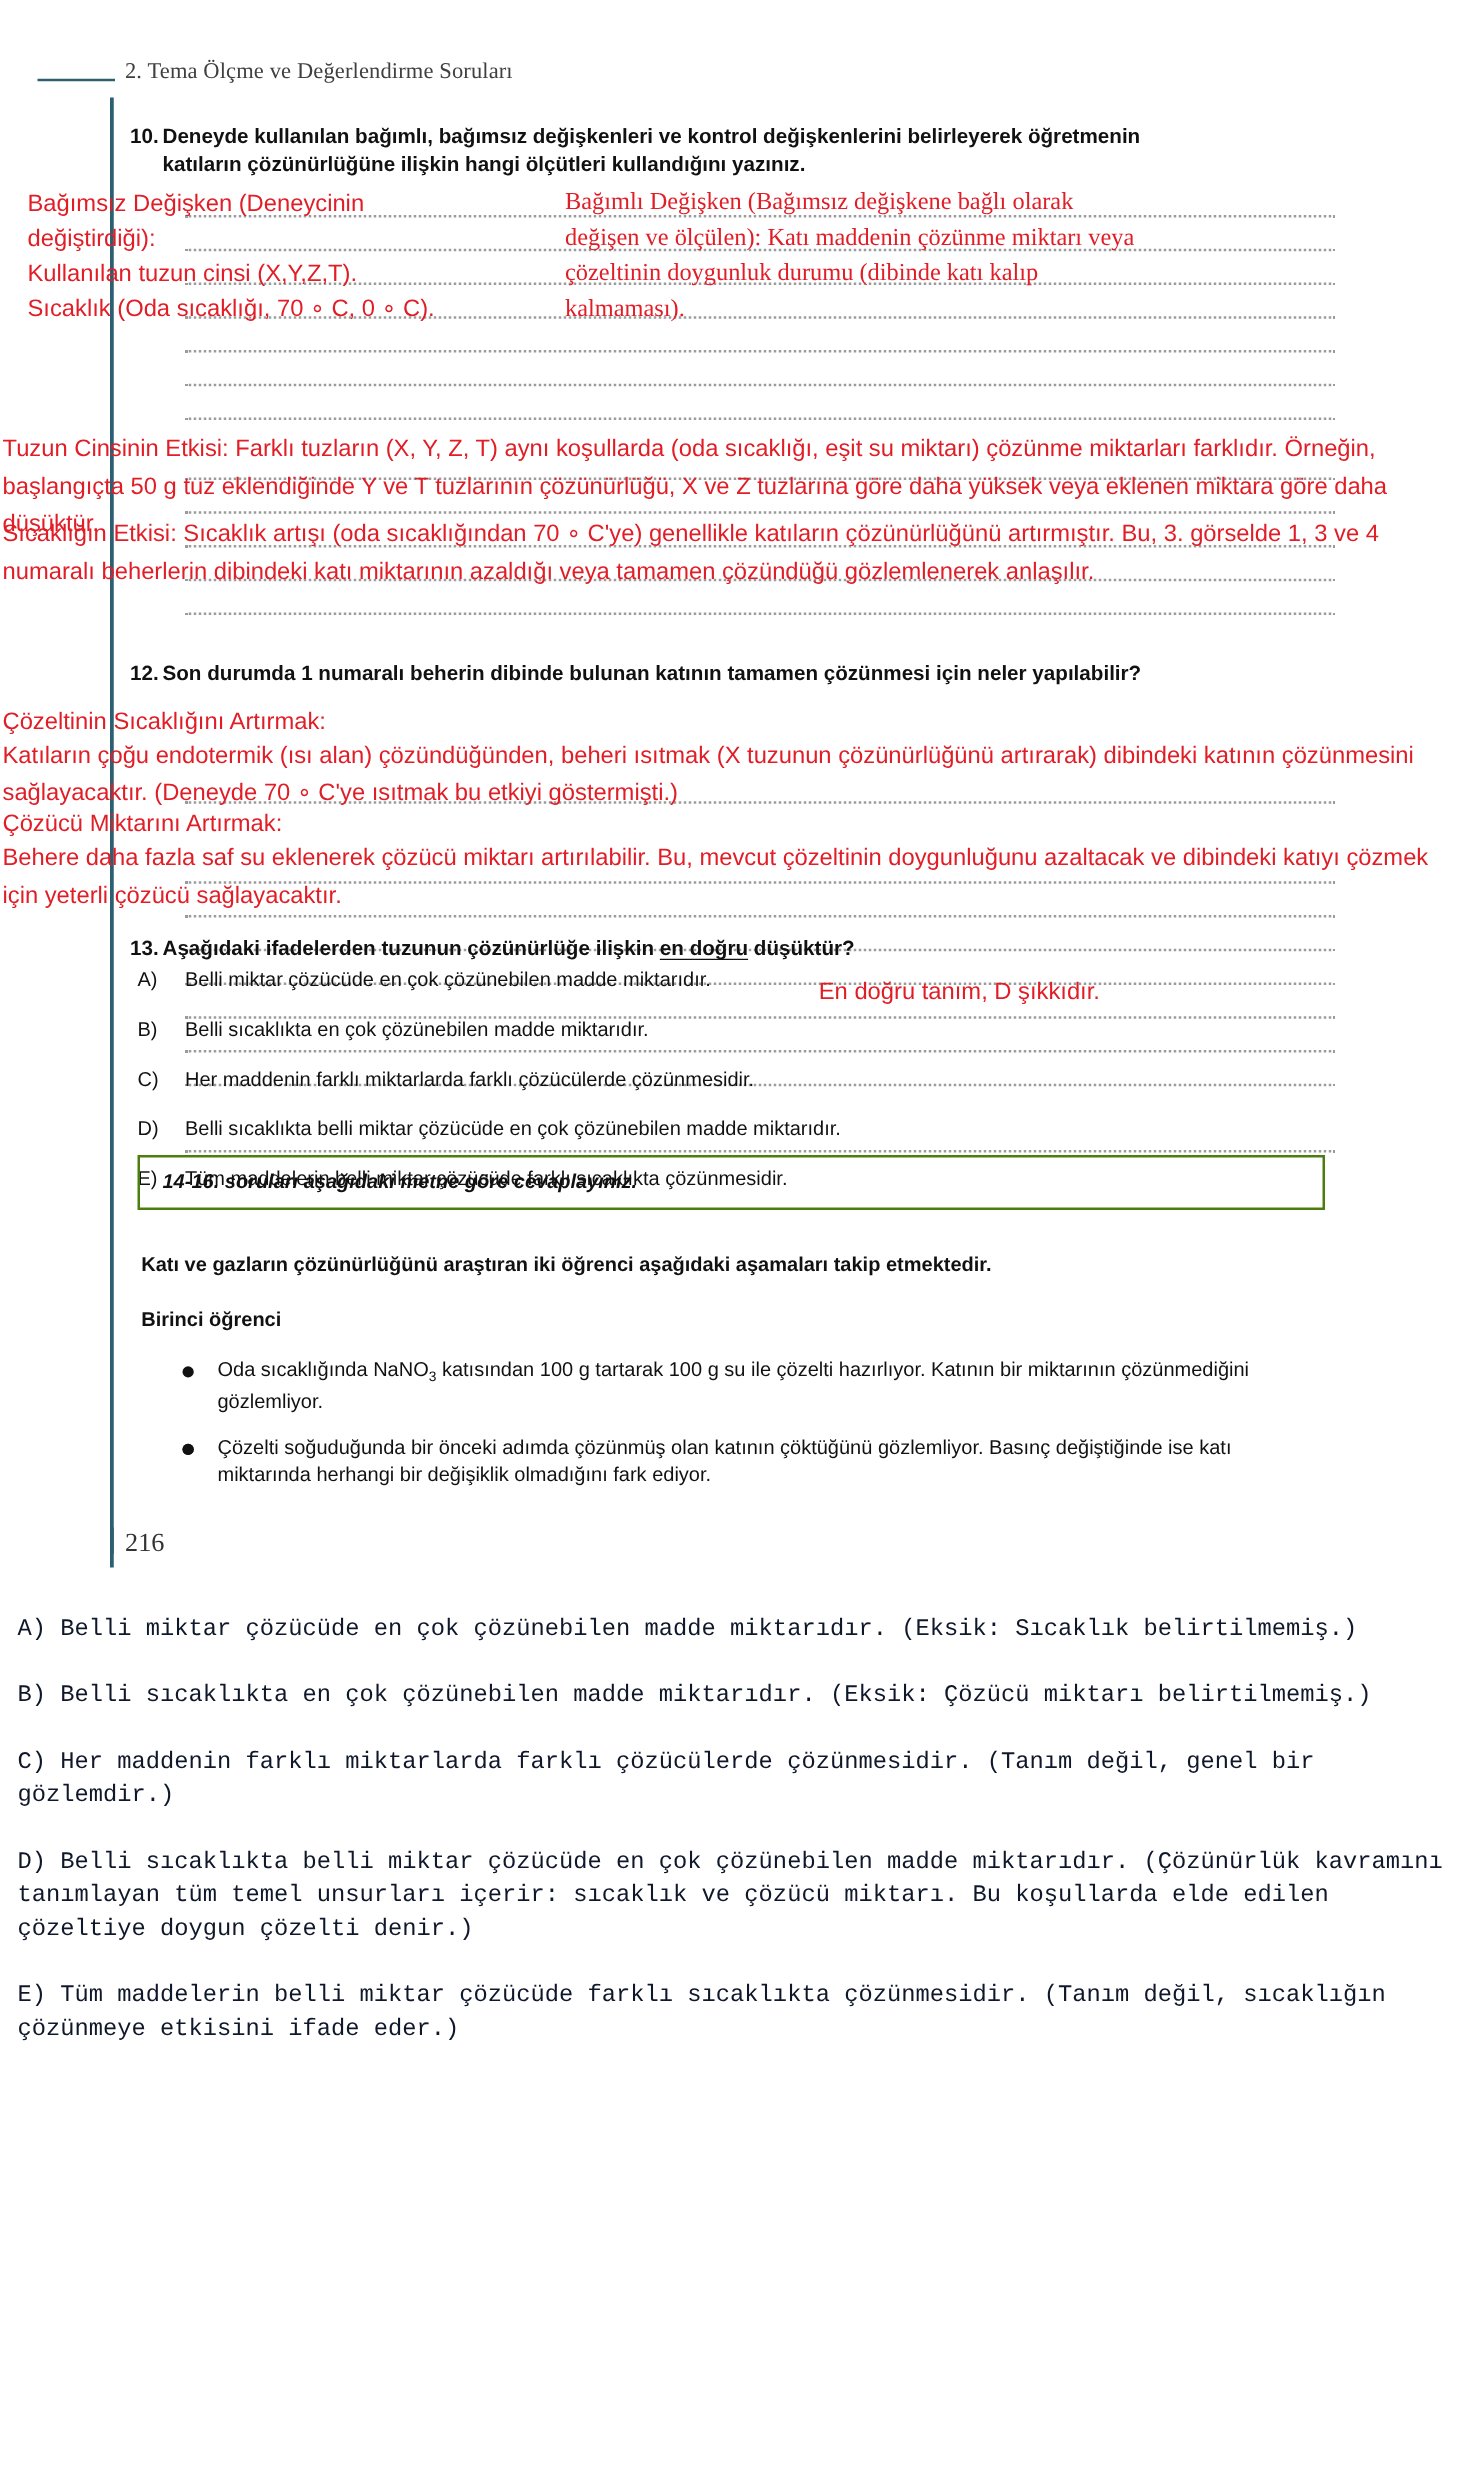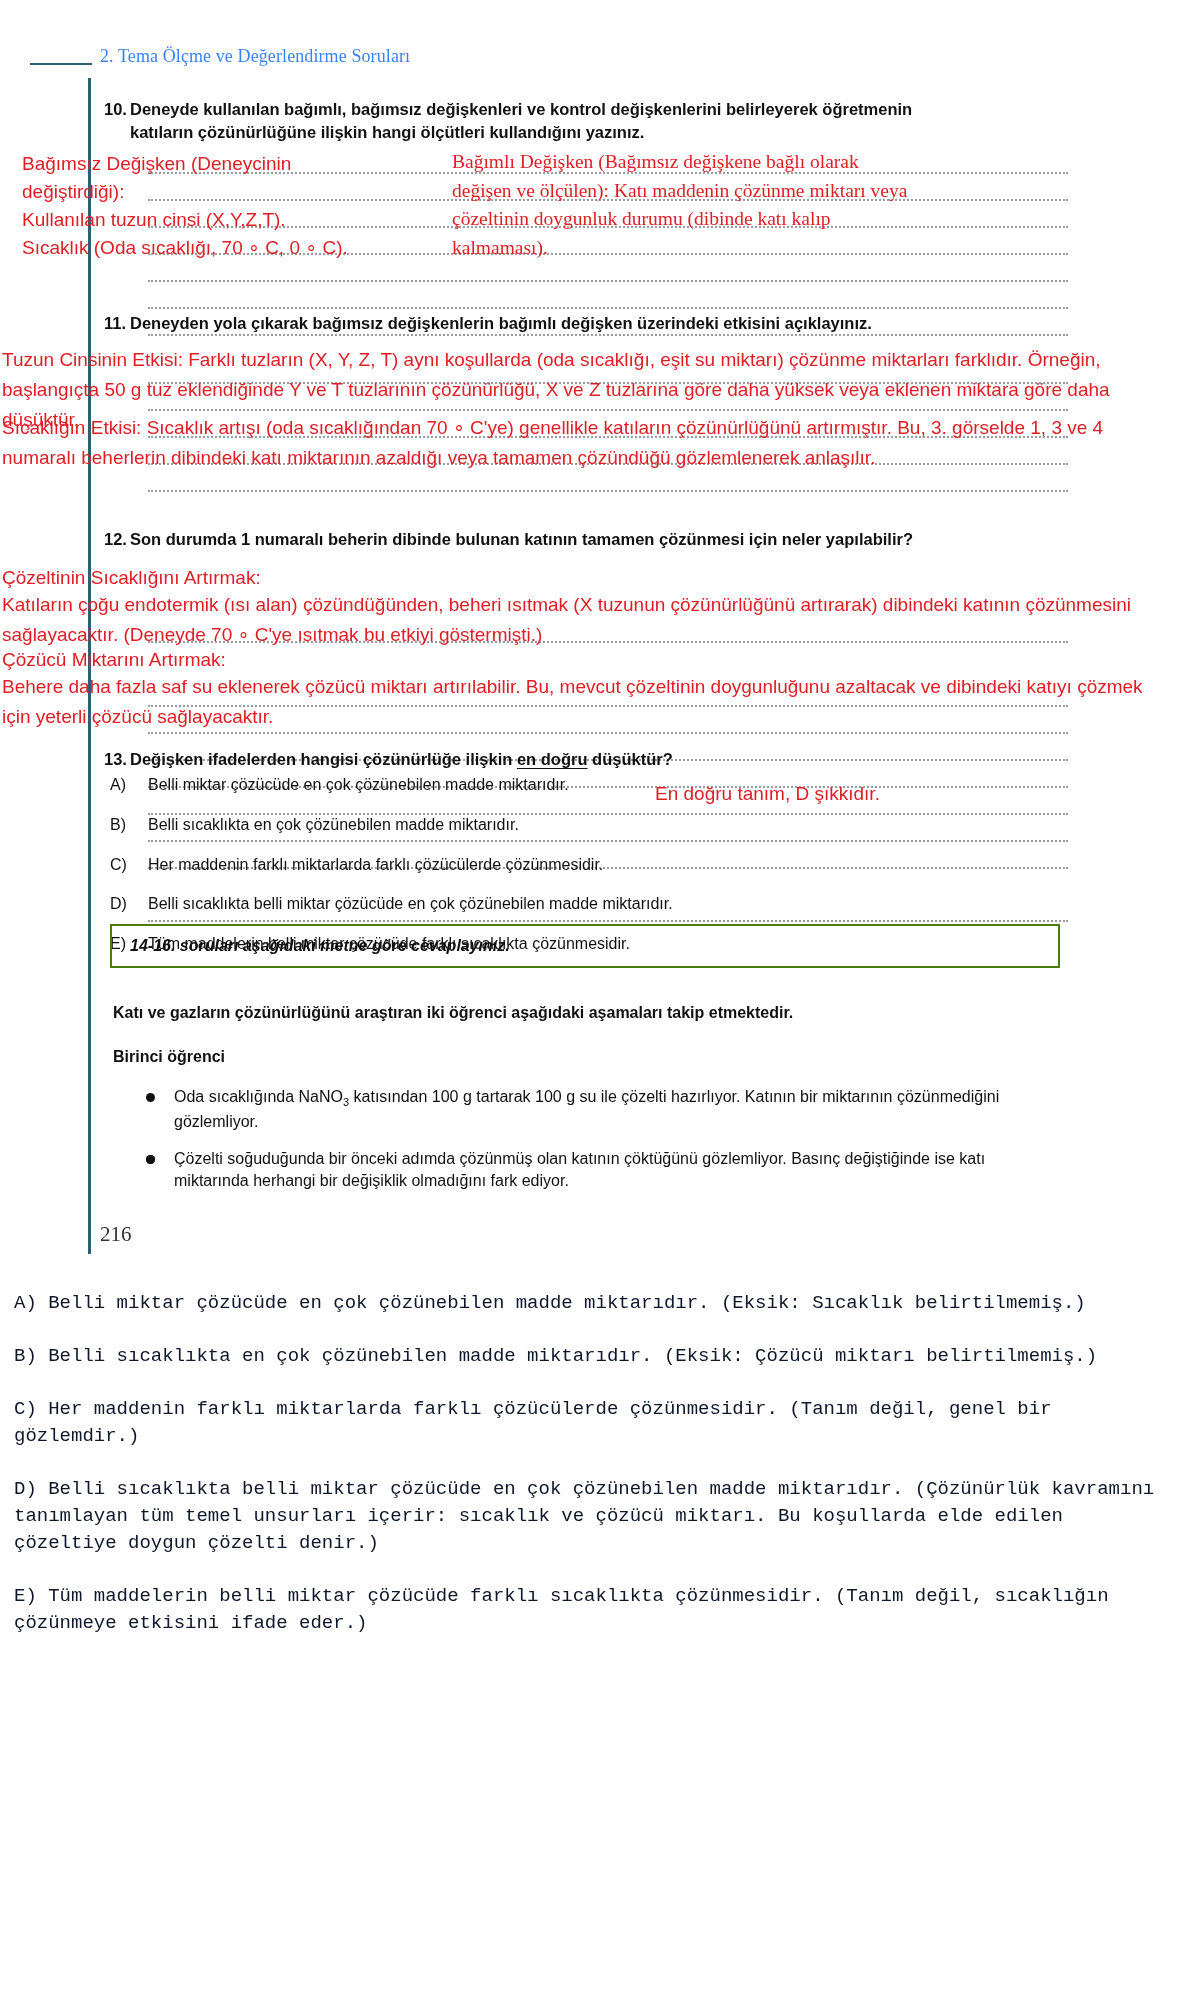--- a/index.html
+++ b/index.html
@@ -41,21 +41,21 @@
     position: absolute;
     left: 30px; top: 17px;
     width: 62px; height: 2px;
     background: #2d5f73;
   }
   .header-title {
     position: absolute;
     left: 100px; top: 0;
     font-family: "Liberation Serif", serif;
     font-size: 18px;
-    color: #3b82f6;
+    color: #404040;
     letter-spacing: .1px;
     white-space: nowrap;
   }
 
   
   .q {
     position: absolute;
     font-weight: bold;
     font-size: 16.5px;
     line-height: 1.42;
@@ -180,24 +180,20 @@
   </div>
 
   <div class="ans ans-serif" style="left:452px; top:148px; width:660px; line-height:1.47;">
     <div>Bağımlı Değişken (Bağımsız değişkene bağlı olarak</div>
     <div>değişen ve ölçülen): Katı maddenin çözünme miktarı veya</div>
     <div>çözeltinin doygunluk durumu (dibinde katı kalıp</div>
     <div>kalmaması).</div>
   </div>
 
 
-  <div class="q" style="left:100px; top:312px; width:830px;">
-    <span class="num">11.</span>
-    <span class="body">Deneyden yola çıkarak bağımsız değişkenlerin bağımlı değişken üzerindeki etkisini açıklayınız.</span>
-  </div>
 
   <div class="dotline" style="left:148px; top:382px; width:920px;"></div>
   <div class="dotline" style="left:148px; top:409px; width:920px;"></div>
   <div class="dotline" style="left:148px; top:436px; width:920px;"></div>
   <div class="dotline" style="left:148px; top:463px; width:920px;"></div>
   <div class="dotline" style="left:148px; top:490px; width:920px;"></div>
 
   <div class="ans ans-sans" style="left:2px; top:345px; width:1150px; line-height:1.58;">
     <span>Tuzun Cinsinin Etkisi: Farklı tuzların (X, Y, Z, T) aynı koşullarda (oda sıcaklığı, eşit su miktarı) çözünme miktarları farklıdır. Örneğin, başlangıçta 50 g tuz eklendiğinde Y ve T tuzlarının çözünürlüğü, X ve Z tuzlarına göre daha yüksek veya eklenen miktara göre daha düşüktür.</span>
   </div>
@@ -229,21 +225,21 @@
   </div>
   <div class="ans ans-sans" style="left:2px; top:645px; width:1160px; line-height:1.58;">
     <span>Çözücü Miktarını Artırmak:</span>
   </div>
   <div class="ans ans-sans" style="left:2px; top:672px; width:1160px; line-height:1.58;">
     <span>Behere daha fazla saf su eklenerek çözücü miktarı artırılabilir. Bu, mevcut çözeltinin doygunluğunu azaltacak ve dibindeki katıyı çözmek için yeterli çözücü sağlayacaktır.</span>
   </div>
 
   <div class="q" style="left:100px; top:748px; width:880px;">
     <span class="num">13.</span>
-    <span class="body"><span>Değişken ifadelerden hangisi çözünürlüğe ilişkin </span><span class="u">en doğru</span><span> düşüktür?</span></span>
+    <span class="body"><span>Aşağıdaki ifadelerden tuzunun çözünürlüğe ilişkin </span><span class="u">en doğru</span><span> düşüktür?</span></span>
   </div>
 
   <div class="opts" style="left:110px; top:775px; width:640px;">
     <div class="opt">
       <span class="lbl">A)</span>
       <span>Belli miktar çözücüde en çok çözünebilen madde miktarıdır.</span>
     </div>
     <div class="opt">
       <span class="lbl">B)</span>
       <span>Belli sıcaklıkta en çok çözünebilen madde miktarıdır.</span>

